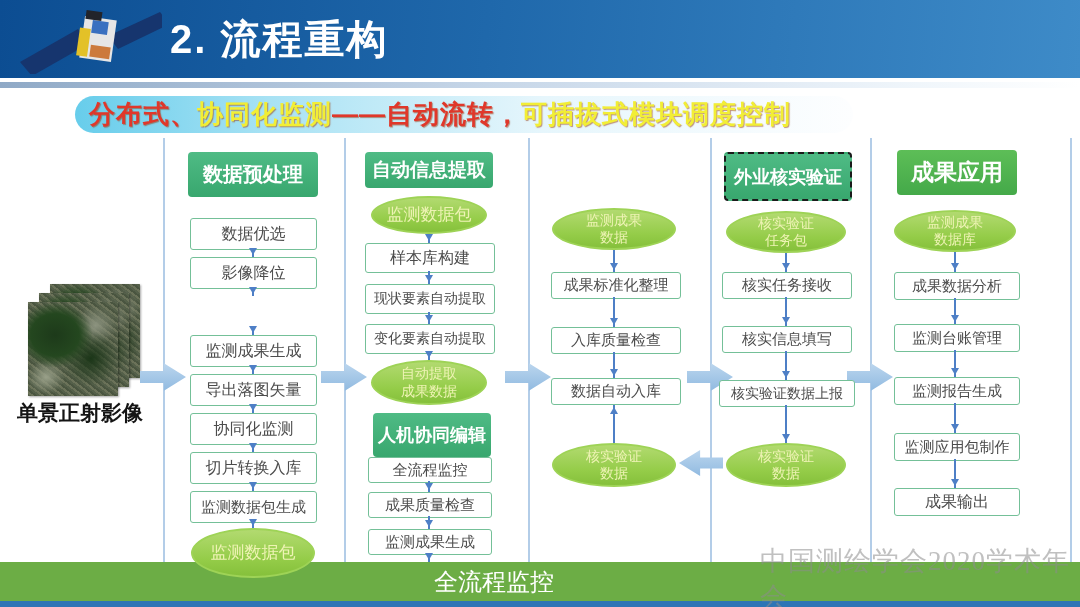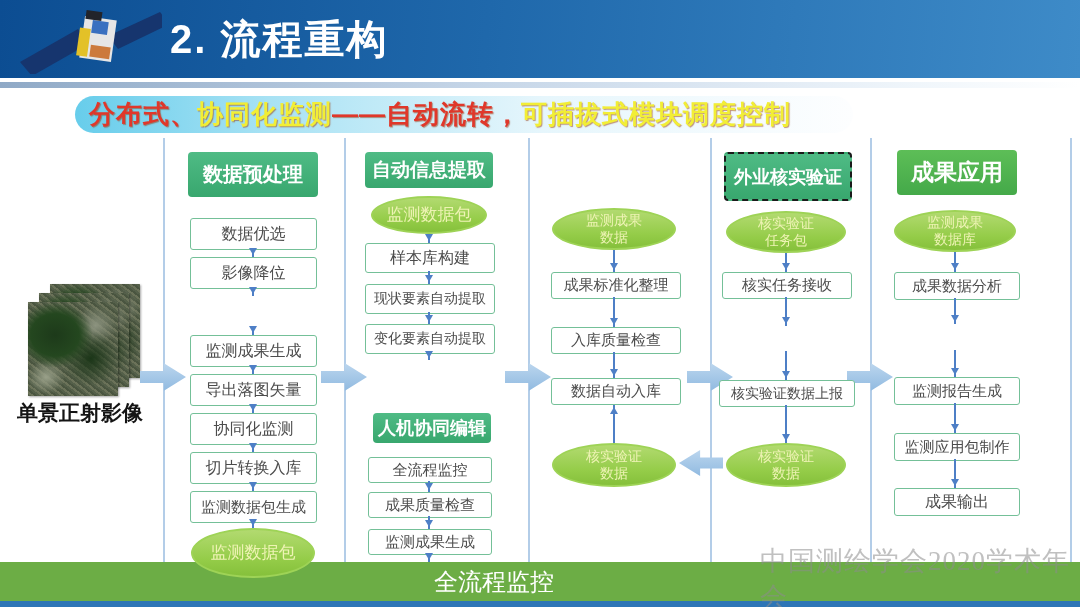--- a/index.html
+++ b/index.html
@@ -136,21 +136,25 @@
 
   <div class="hdr" style="left:365px;top:152px;width:128px;height:36px;font-size:19px">自动信息提取</div>
   <div class="ell one" style="left:371px;top:196px;width:116px;height:38px">监测数据包</div>
   <i class="conn d" style="left:428px;top:234px;height:9px"></i>
   <div class="box" style="left:365px;top:243px;width:128px;height:28px">样本库构建</div>
   <i class="conn d" style="left:428px;top:271px;height:13px"></i>
   <div class="box f14" style="left:365px;top:284px;width:128px;height:28px">现状要素自动提取</div>
   <i class="conn d" style="left:428px;top:312px;height:12px"></i>
   <div class="box f14" style="left:365px;top:324px;width:128px;height:28px">变化要素自动提取</div>
   <i class="conn d" style="left:428px;top:352px;height:8px"></i>
-  <div class="hdr" style="left:373px;top:413px;width:118px;height:30px;font-size:18px">人机协同编辑</div>
+  <div class="ell" style="left:371px;top:360px;width:116px;height:45px">
+    <span>自动提取</span>
+    <span>成果数据</span>
+  </div>
+  <div class="hdr" style="left:373px;top:413px;width:118px;height:44px;font-size:18px">人机协同编辑</div>
   <div class="box f15" style="left:368px;top:457px;width:122px;height:24px">全流程监控</div>
   <i class="conn d" style="left:428px;top:481px;height:11px"></i>
   <div class="box f15" style="left:368px;top:492px;width:122px;height:24px">成果质量检查</div>
   <i class="conn d" style="left:428px;top:516px;height:13px"></i>
   <div class="box f15" style="left:368px;top:529px;width:122px;height:24px">监测成果生成</div>
   <i class="conn d" style="left:428px;top:553px;height:9px"></i>
 
   <div class="ell" style="left:552px;top:208px;width:124px;height:42px">
     <span>监测成果</span>
     <span>数据</span>
@@ -168,36 +172,38 @@
   </div>
 
   <div class="hdr dashed" style="left:724px;top:152px;width:124px;height:45px;font-size:18px">外业核实验证</div>
   <div class="ell" style="left:726px;top:211px;width:120px;height:42px">
     <span>核实验证</span>
     <span>任务包</span>
   </div>
   <i class="conn d" style="left:785px;top:253px;height:19px"></i>
   <div class="box f15" style="left:722px;top:272px;width:128px;height:25px">核实任务接收</div>
   <i class="conn d" style="left:785px;top:297px;height:29px"></i>
+  <div class="box f15" style="left:722px;top:326px;width:128px;height:25px">核实信息填写</div>
   <i class="conn d" style="left:785px;top:351px;height:29px"></i>
   <div class="box f14" style="left:719px;top:380px;width:134px;height:25px">核实验证数据上报</div>
   <i class="conn d" style="left:785px;top:405px;height:38px"></i>
   <div class="ell" style="left:726px;top:443px;width:120px;height:44px">
     <span>核实验证</span>
     <span>数据</span>
   </div>
 
   <div class="hdr apply" style="left:897px;top:150px;width:120px;height:45px;font-size:23px">成果应用</div>
   <div class="ell" style="left:894px;top:210px;width:122px;height:42px">
     <span>监测成果</span>
     <span>数据库</span>
   </div>
   <i class="conn d" style="left:954px;top:252px;height:20px"></i>
   <div class="box f15" style="left:894px;top:272px;width:124px;height:26px">成果数据分析</div>
   <i class="conn d" style="left:954px;top:298px;height:26px"></i>
+  <div class="box f15" style="left:894px;top:324px;width:124px;height:26px">监测台账管理</div>
   <i class="conn d" style="left:954px;top:350px;height:27px"></i>
   <div class="box f15" style="left:894px;top:377px;width:124px;height:26px">监测报告生成</div>
   <i class="conn d" style="left:954px;top:403px;height:30px"></i>
   <div class="box f15" style="left:894px;top:433px;width:124px;height:26px">监测应用包制作</div>
   <i class="conn d" style="left:954px;top:459px;height:29px"></i>
   <div class="box" style="left:894px;top:488px;width:124px;height:26px">成果输出</div>
 
   <div class="bottombar">
     <span>全流程监控</span>
   </div>

